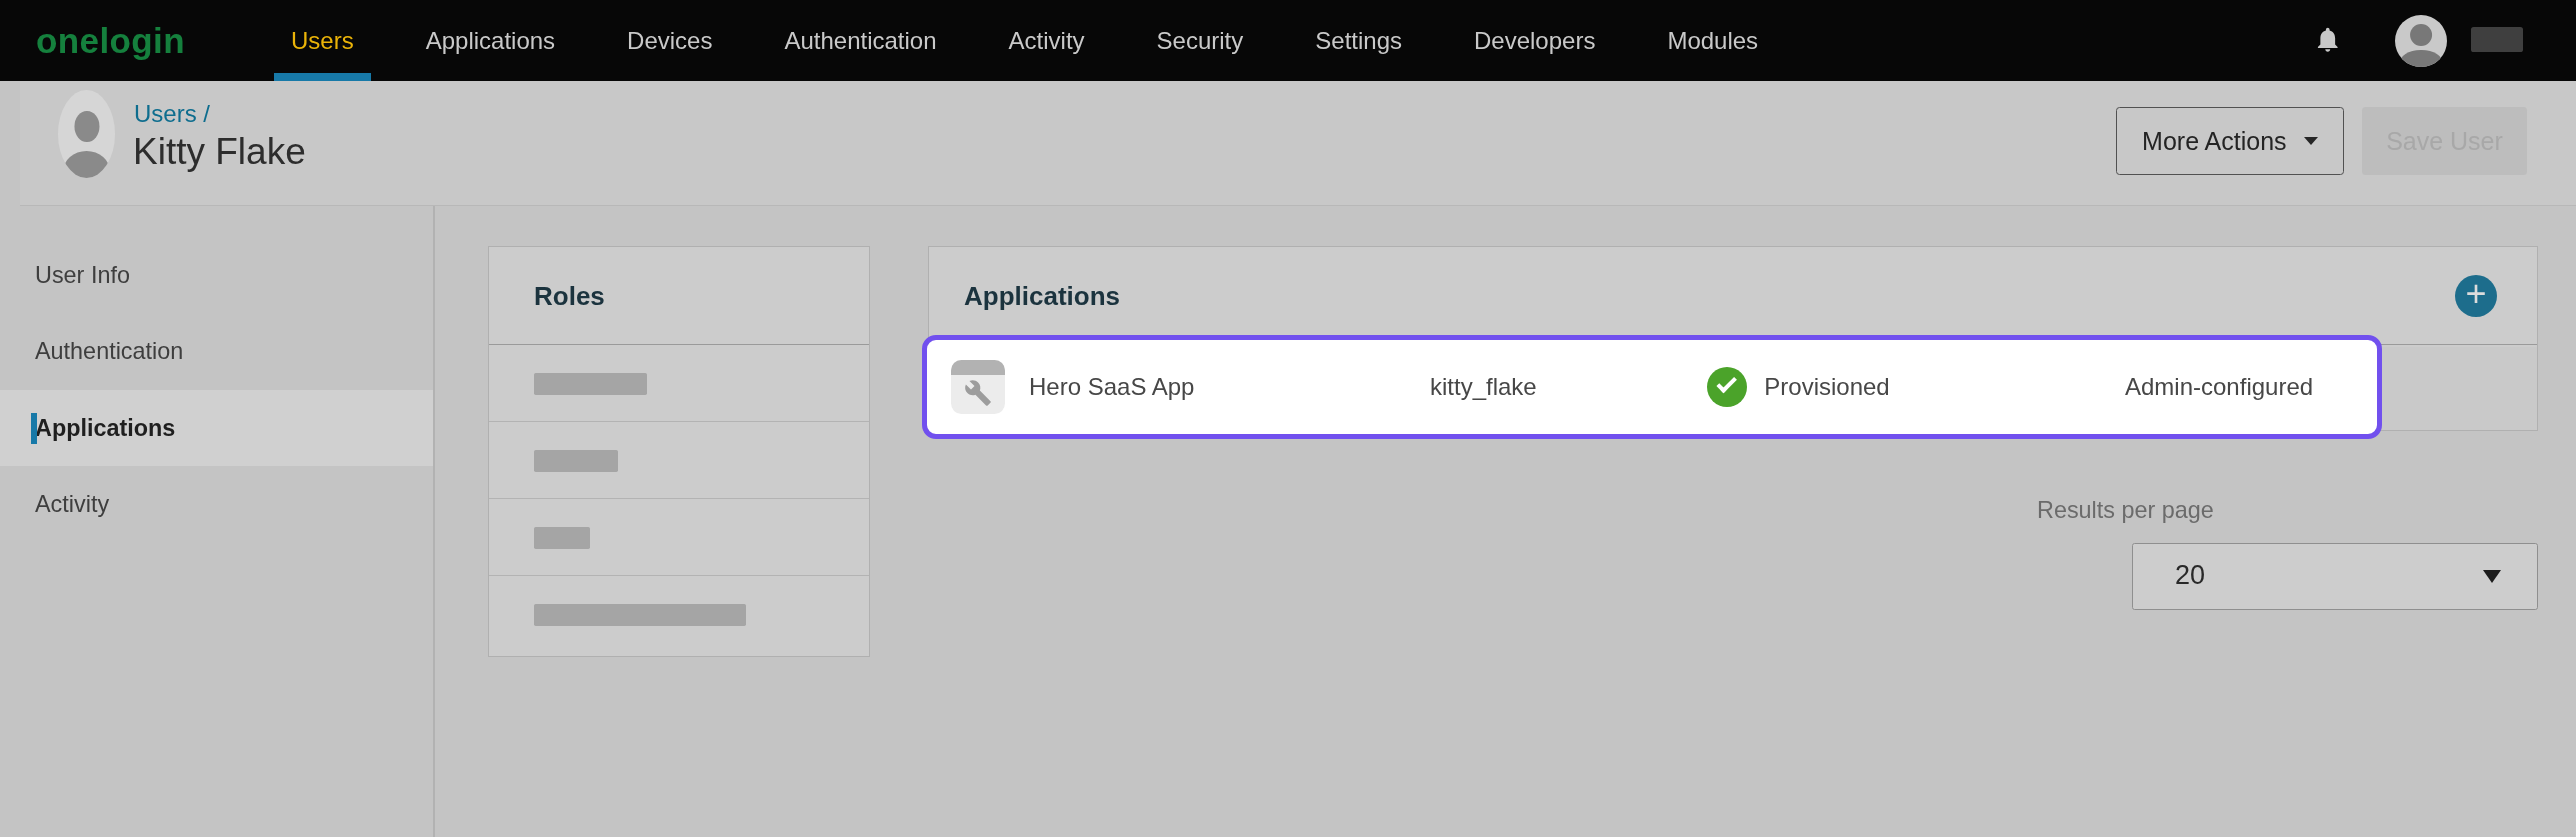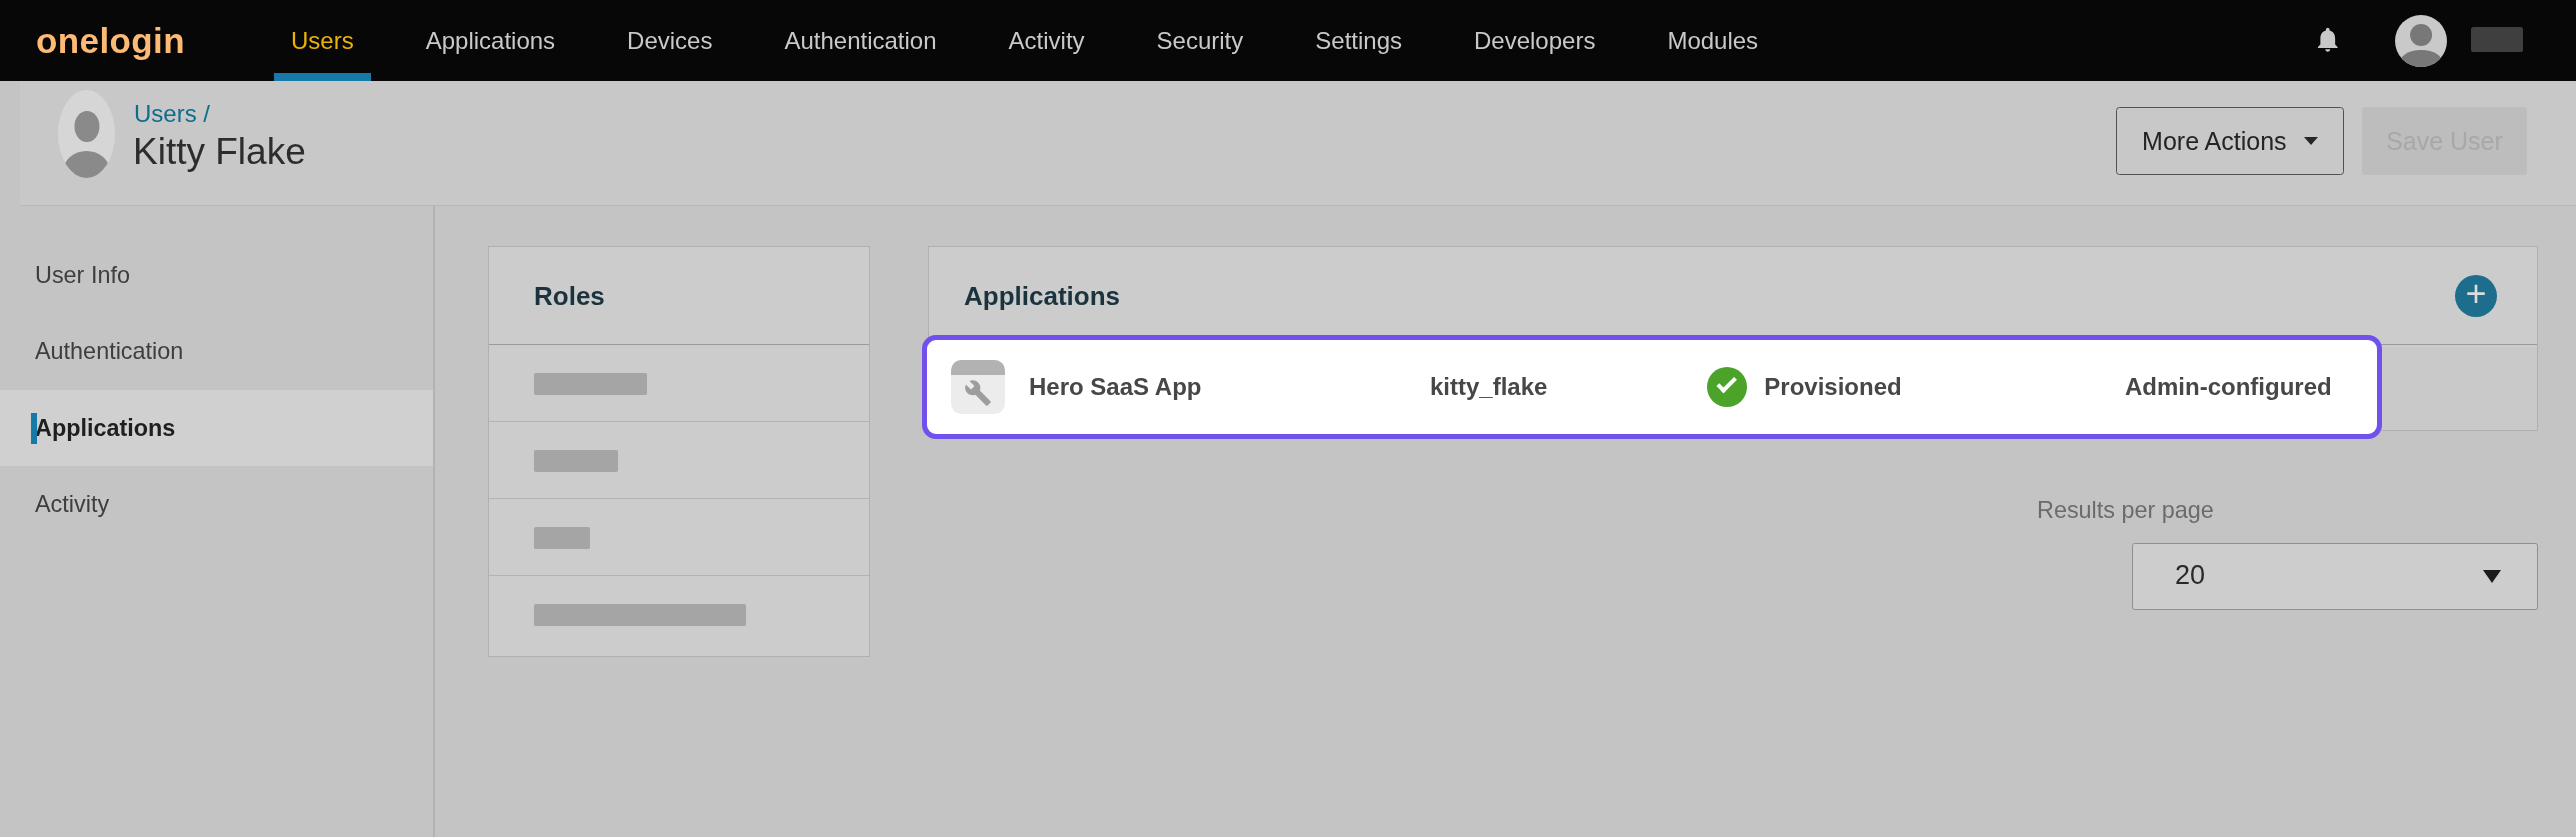--- a/index.html
+++ b/index.html
@@ -5,21 +5,21 @@
   * { margin:0; padding:0; box-sizing:border-box; }
   html,body { background:#9e9e9e; }
   #app {
     position:relative; width:2576px; height:837px; overflow:hidden;
     font-family:"Liberation Sans", sans-serif; background:#c4c4c4;
   }
 
   
   .topbar { position:absolute; left:0; top:0; width:2576px; height:81px; background:#070707; }
   .logo { position:absolute; left:36px; top:0; height:81px; line-height:81px;
-          font-size:35px; font-weight:700; letter-spacing:0.4px; color:#fdba74; }
+          font-size:35px; font-weight:700; letter-spacing:0.4px; color:#15803d; }
   .nav { position:absolute; left:255px; top:0; height:81px; display:flex; }
   .nav-item { position:relative; height:81px; display:flex; align-items:center;
               padding:0 36px; font-size:24px; font-weight:500; color:#c9c9c9; cursor:pointer; }
   .nav-item.active { color:#eab308; }
   .nav-underline { position:absolute; left:19px; right:19px; bottom:0; height:7.8px; background:#1779a8; }
 
   .bell { position:absolute; left:2313px; top:23.4px; width:29.5px; height:33px; }
   .avatar-top { position:absolute; left:2395px; top:14.7px; width:52px; height:52px;
                 border-radius:50%; background:#c9c9c9; overflow:hidden; cursor:pointer; }
   .sil-head { position:absolute; left:50%; top:18%; width:42%; height:42%; transform:translateX(-50%);
@@ -80,21 +80,21 @@
   .apps-row-dim { position:absolute; left:0; top:100px; width:100%; height:83px; background:#c9c9c9; }
 
   
   .highlight-row { position:absolute; left:922px; top:129px; width:1460px; height:104px;
                    background:#ffffff; border:5.2px solid #7150ee; border-radius:14px; z-index:5; cursor:pointer; }
   .app-icon { position:absolute; left:24px; top:20px; width:54px; height:54px;
               background:#ececec; border-radius:10.4px; overflow:hidden; }
   .app-icon-top { position:absolute; left:0; top:0; width:100%; height:14.7px; background:#b2b2b2; }
   .app-icon svg { position:absolute; left:13px; top:19px; }
   .cell { position:absolute; top:0; height:94px; display:flex; align-items:center;
-          font-size:24px; color:#474747;font-weight:bold; }
+          font-size:24px; color:#474747; }
   .cell-name { left:102px; }
   .cell-user { left:503px; }
   .cell-status { left:780px; }
   .cell-config { left:1198px; }
   .check-circle { width:40px; height:40px; border-radius:50%; background:#4ba32a;
                   position:relative; margin-right:17.3px; }
   .check-mark { position:absolute; left:9.5px; top:11.3px; width:19px; height:9.5px;
                 border-left:4.3px solid #fff; border-bottom:4.3px solid #fff; transform:rotate(-45deg); }
 
   

